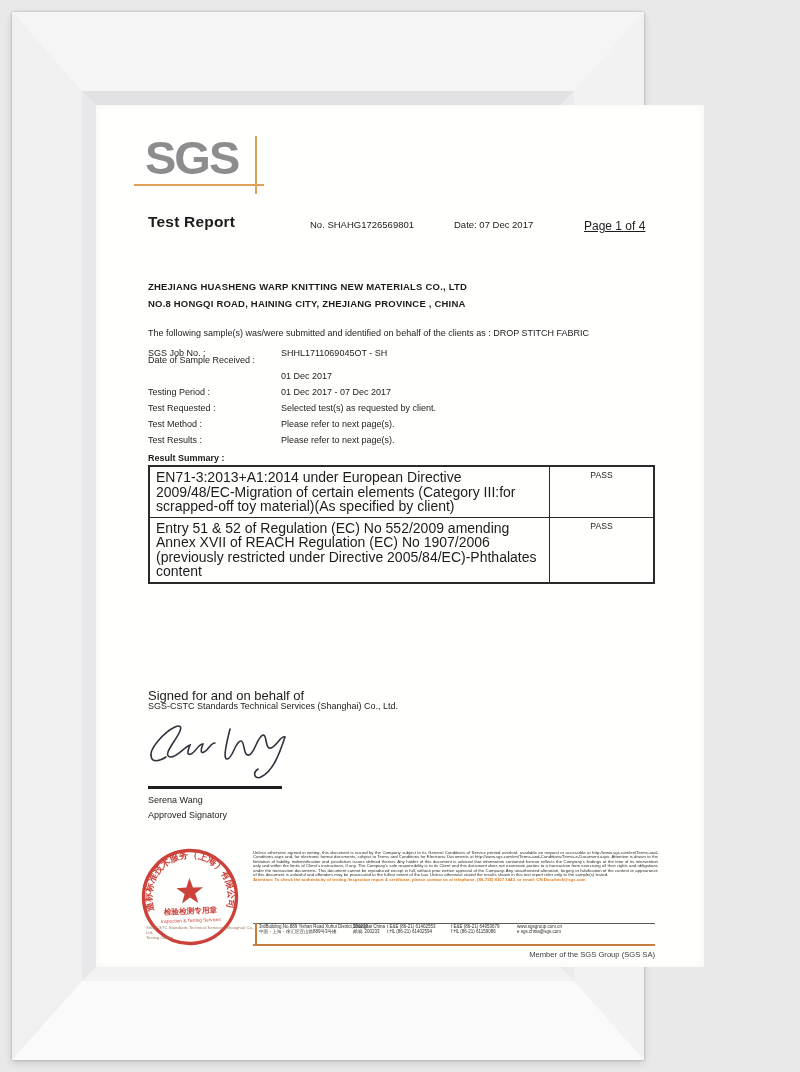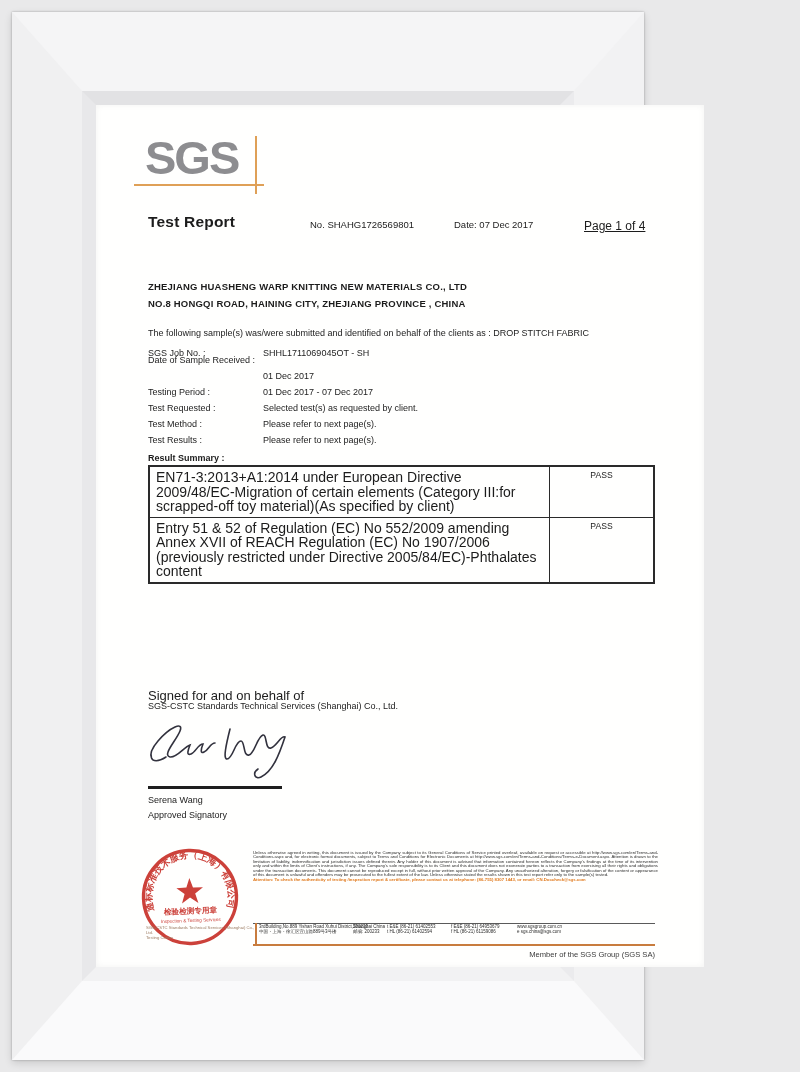--- a/index.html
+++ b/index.html
@@ -28,21 +28,21 @@
   .hdr-no   { left:214px; top:114px; font-size:9.5px; }
   .hdr-date { left:358px; top:114px; font-size:9.5px; }
   .hdr-page { left:488px; top:114px; font-size:12px;text-decoration:underline; }
 
   .client { left:52px; top:141px; width:520px; font-size:9.5px; font-weight:600;
             line-height:17px; letter-spacing:.2px;margin-top:32px; }
 
   .sample-line { left:52px; top:223px; width:515px; font-size:9px; }
 
   .fld-label { left:52px; font-size:9px; }
-  .fld-value { left:167px; font-size:9px; }
+  .fld-value { left:185px; font-size:9px; }
 
   .rs-heading { left:52px; top:348px; font-size:9px; font-weight:bold; }
 
   
   .rs-table { left:52px; top:360px; width:507px; border:2px solid #2a2a2a; }
   .rs-row { display:flex; border-top:1.5px solid #2a2a2a; }
   .rs-row:first-child { border-top:none; }
   .rs-c1 { width:400px; padding:3px 6px; border-right:1.5px solid #2a2a2a;
            font-size:14px; line-height:14.5px; }
   .rs-c2 { width:103px; padding:3px 2px; text-align:center; font-size:8.6px; }

